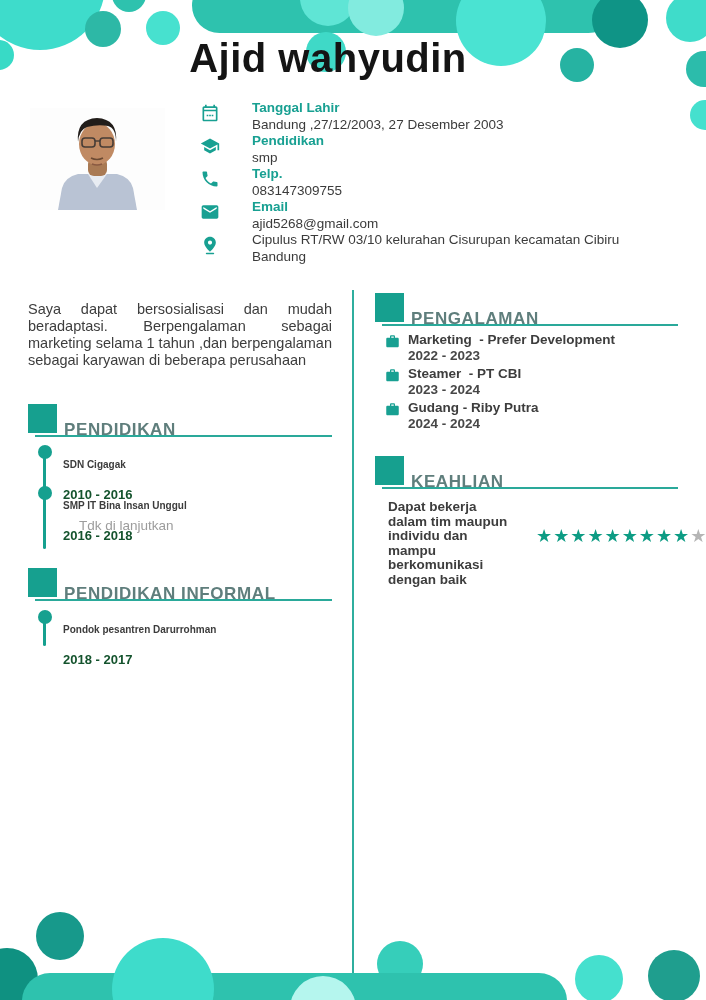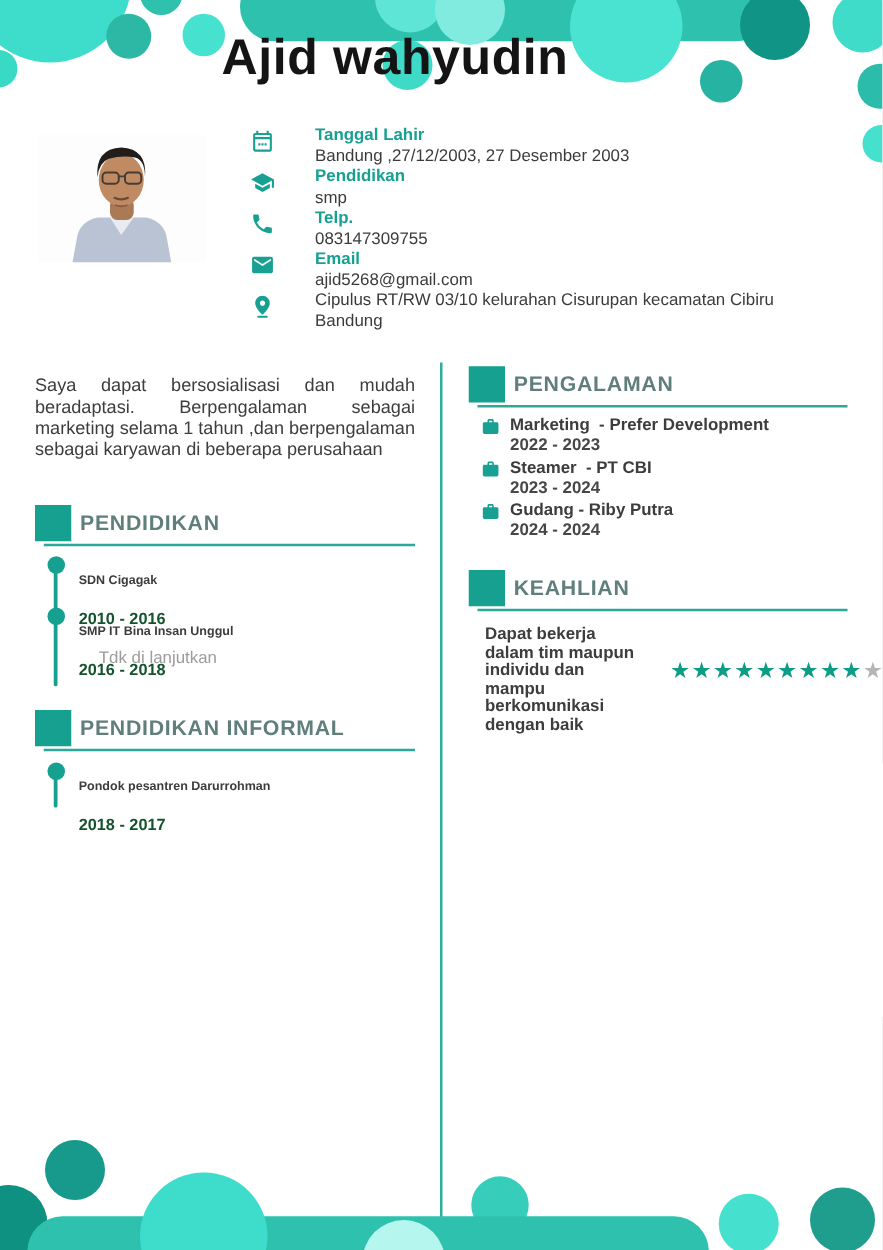--- a/index.html
+++ b/index.html
@@ -8,21 +8,21 @@
     background:#ffffff;overflow:hidden;
     font-family:"Liberation Sans",sans-serif;color:#3a3a3a;
   }
   .circle{position:absolute;border-radius:50%;}
   .band{position:absolute;background:#2ec2ae;border-radius:28px;}
 
   
   .title{
     position:absolute;left:136px;top:24px;width:360px;
     text-align:center;font-size:40px;font-weight:700;color:#141414;
-    letter-spacing:0.5px;margin:0;
+    letter-spacing:0.5px;margin:12px;
   }
 
   
   .photo{position:absolute;left:30px;top:108px;width:135px;height:102px;background:#fdfdfd;}
 
   
   .contact-row{position:absolute;left:200px;width:470px;}
   .contact-icon{position:absolute;left:0;top:3px;width:20px;height:20px;}
   .contact-icon svg{width:20px;height:20px;display:block;}
   .contact-text{margin-left:52px;}
@@ -35,21 +35,21 @@
   
   .summary{
     position:absolute;left:28px;top:301px;width:304px;
     font-size:14.5px;line-height:17px;color:#3d3d3d;
     text-align:justify;margin:0;
   }
 
   
   .sec-head{position:absolute;height:33px;}
   .sec-head .sq{position:absolute;left:0;top:0;width:29px;height:29px;background:#16a08f;z-index:2;}
-  .sec-head .txt{position:absolute;left:36px;top:5px;font-size:17px;font-weight:700;color:#5f7e7c;letter-spacing:0.6px;white-space:nowrap;}
+  .sec-head .txt{position:absolute;left:36px;top:16px;font-size:17px;font-weight:700;color:#5f7e7c;letter-spacing:0.6px;white-space:nowrap;}
   .sec-head .ul{position:absolute;left:7px;bottom:0;height:2px;background:#2aa99a;z-index:1;}
 
   
   .tl-dot{position:absolute;width:14px;height:14px;border-radius:50%;background:#16a08f;}
   .tl-line{position:absolute;width:3px;background:#16a08f;border-radius:2px;}
   .tl-period{position:absolute;font-size:13px;font-weight:700;color:#14532d;white-space:nowrap;margin-top:44px;}
   .tl-school{position:absolute;font-size:10px;font-weight:700;color:#3c3c3c;white-space:nowrap;}
   .tl-note{position:absolute;font-size:13.5px;color:#9c9c9c;white-space:nowrap;}
 
   

